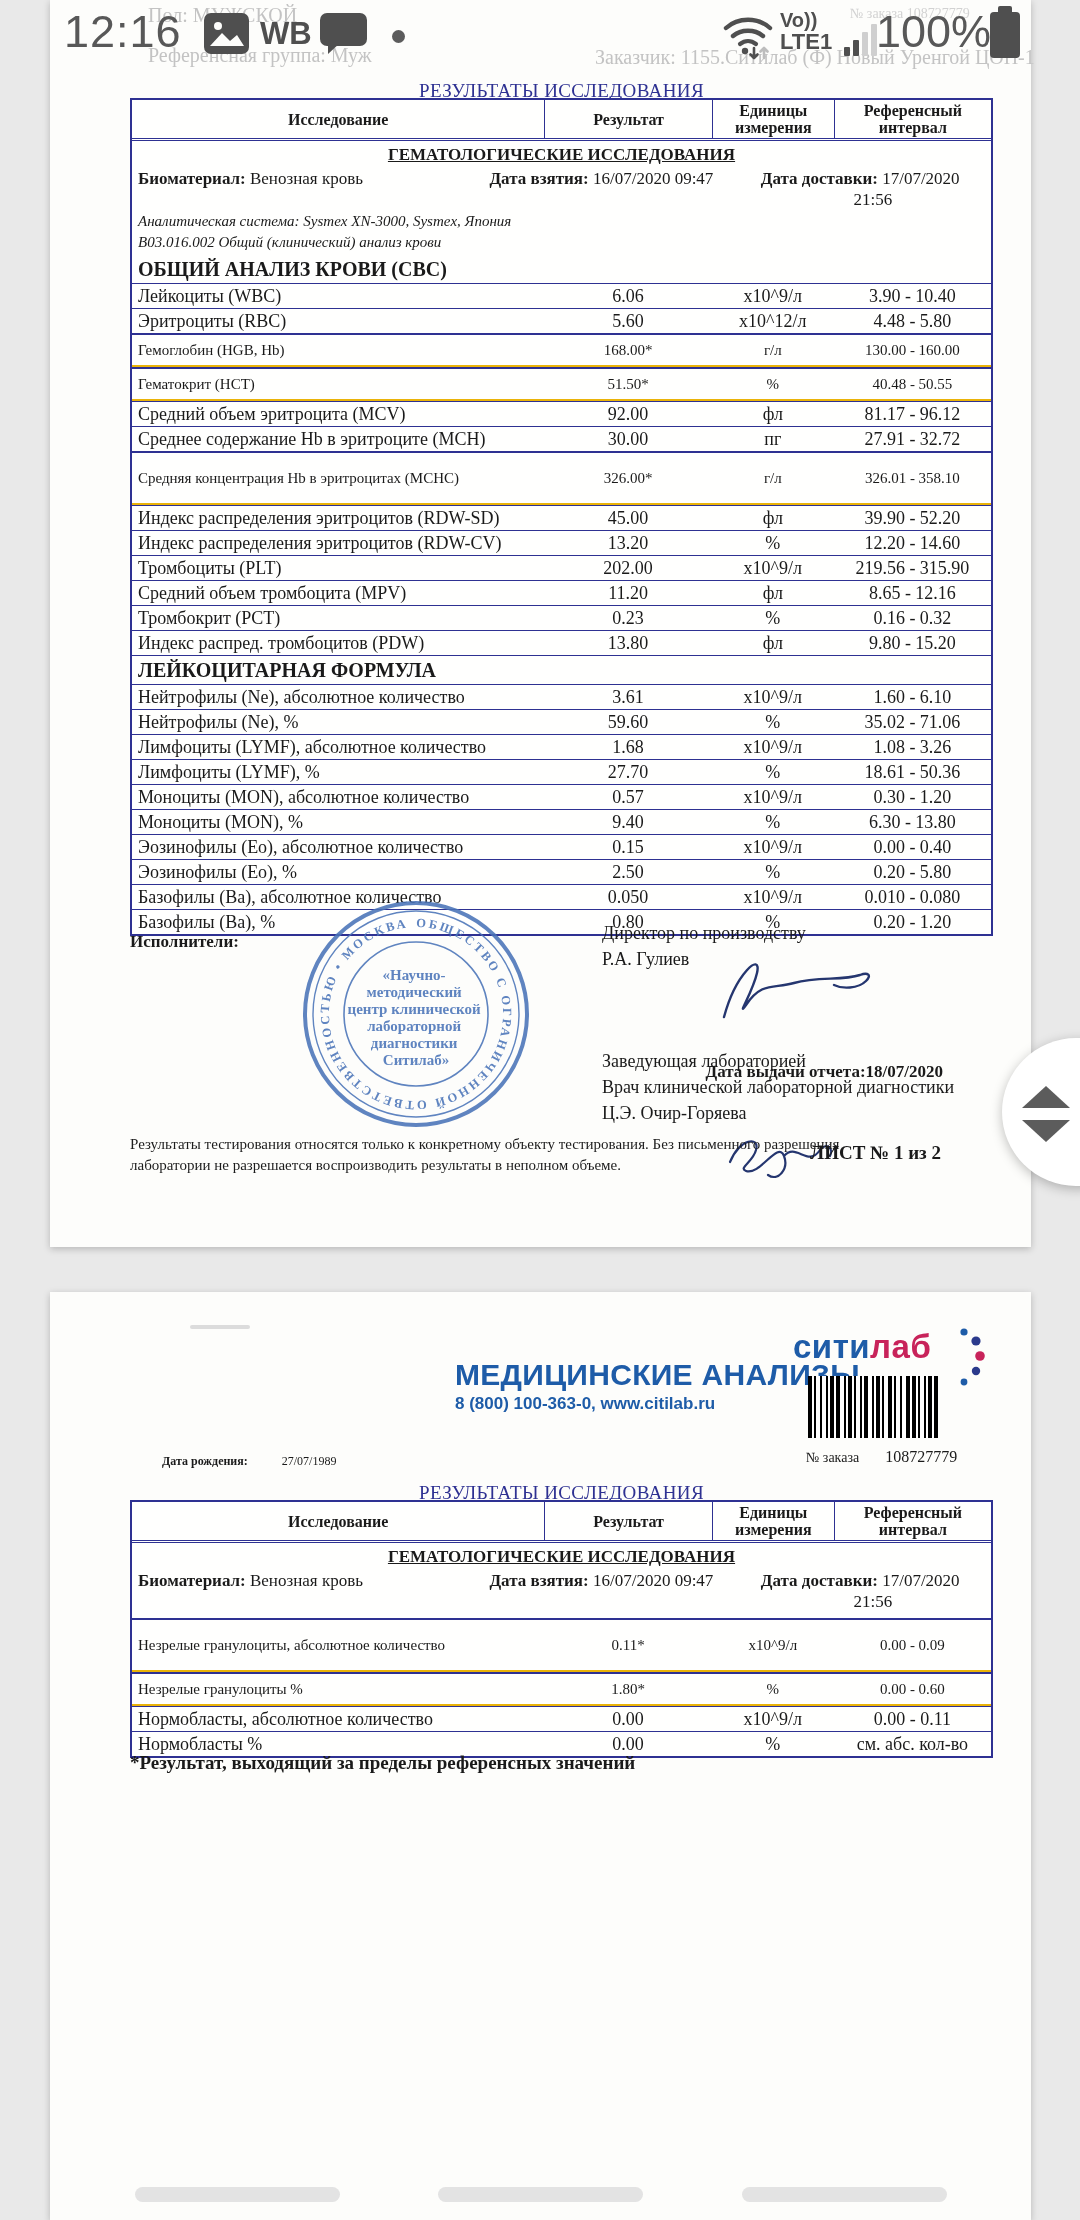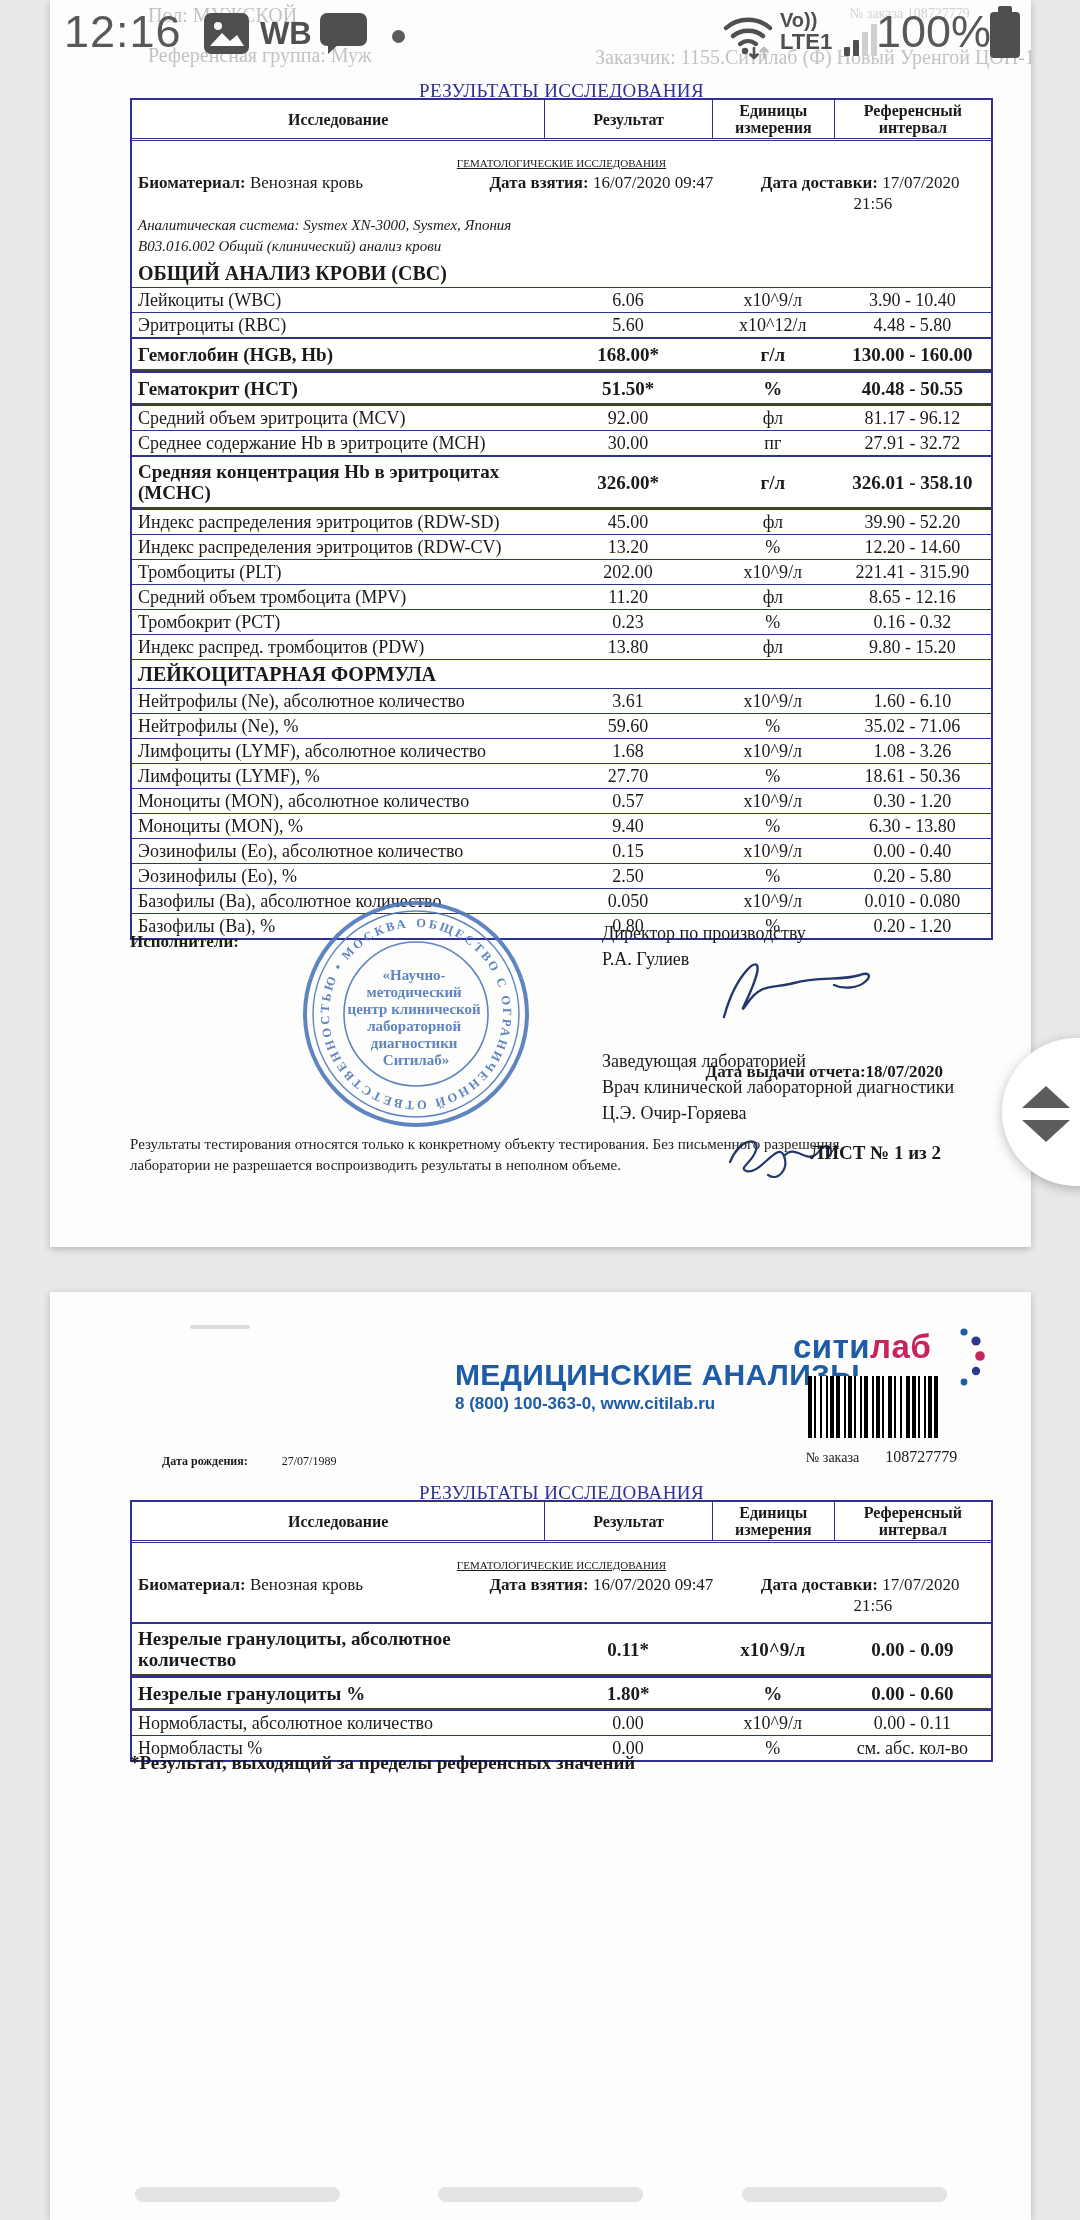--- a/index.html
+++ b/index.html
@@ -19,37 +19,37 @@
   .doc-title{position:absolute;width:863px;left:80px;text-align:center;
     color:#2e3192;font-size:19px;letter-spacing:.4px;text-decoration:underline;}
 
   
   .doc-table{position:absolute;left:80px;width:859px;border:2px solid #2e3192;background:#fffffe;}
   .thead{display:grid;grid-template-columns:48% 19.5% 14.2% 18.3%;
     border-bottom:3px double #2e3192;min-height:36px;align-items:center;}
   .thead .hcell{font-weight:bold;font-size:16px;text-align:center;line-height:17px;padding:2px 4px;}
   .thead .hcell + .hcell{border-left:1.5px solid #2e3192;align-self:stretch;
     display:flex;align-items:center;justify-content:center;}
-  .section-title{text-align:center;font-weight:normal;font-size:11px;
-    text-decoration:underline;padding:4px 0 2px 0;margin-top:12px;}
+  .section-title{text-align:center;font-weight:bold;font-size:17px;
+    text-decoration:underline;padding:4px 0 2px 0;}
   .biomat{display:flex;font-size:17px;padding:2px 6px 1px 6px;min-height:36px;gap:23px;}
   .biomat .b1{width:41%;}
   .biomat .b2{width:31%;}
   .biomat .b3{width:28%;}
   .biomat b{font-weight:bold;}
   .b3 .wrap-time{text-align:center;margin-top:1px;}
   .analytic{font-style:italic;font-size:15px;padding:1px 6px;line-height:19px;}
   .group-label{font-weight:bold;font-size:20px;padding:3px 6px 2px 6px;}
   .group-label.bordered{border-top:1px solid #2e3192;}
   .trow{display:grid;grid-template-columns:48% 19.5% 14.2% 18.3%;
     border-top:1px solid #2e3192;min-height:24px;align-items:center;
     font-size:18px;line-height:21px;}
   .trow .tcell{padding:1px 2px;text-align:center;}
   .trow .tcell.name{text-align:left;padding-left:6px;}
-  .trow.boldrow{font-weight:bold;font-size:19px;border-top:2px solid #2e3192;border-bottom:2px solid #404040;min-height:30px;}
+  .trow.boldrow{font-weight:normal;font-size:15px;border-top:2px solid #2e3192;border-bottom:2px solid #eab308;min-height:30px;}
   .trow.tall{min-height:50px;}
 
   
   .executors{position:absolute;left:80px;font-weight:bold;font-size:17px;}
   .stamp{position:absolute;}
   .signer{position:absolute;font-size:18px;line-height:26px;}
   .signer .name{display:block;}
   .sig{position:absolute;}
 
   .report-date{position:absolute;right:88px;font-weight:bold;font-size:17px;}
@@ -184,21 +184,21 @@
         <div class="trow">
           <div class="tcell name">Индекс распределения эритроцитов (RDW-CV)</div>
           <div class="tcell result">13.20</div>
           <div class="tcell unit">%</div>
           <div class="tcell ref">12.20 - 14.60</div>
         </div>
         <div class="trow">
           <div class="tcell name">Тромбоциты (PLT)</div>
           <div class="tcell result">202.00</div>
           <div class="tcell unit">x10^9/л</div>
-          <div class="tcell ref">221.41 - 315.90</div>
+          <div class="tcell ref">219.56 - 315.90</div>
         </div>
         <div class="trow">
           <div class="tcell name">Средний объем тромбоцита (MPV)</div>
           <div class="tcell result">11.20</div>
           <div class="tcell unit">фл</div>
           <div class="tcell ref">8.65 - 12.16</div>
         </div>
         <div class="trow">
           <div class="tcell name">Тромбокрит (PCT)</div>
           <div class="tcell result">0.23</div>

